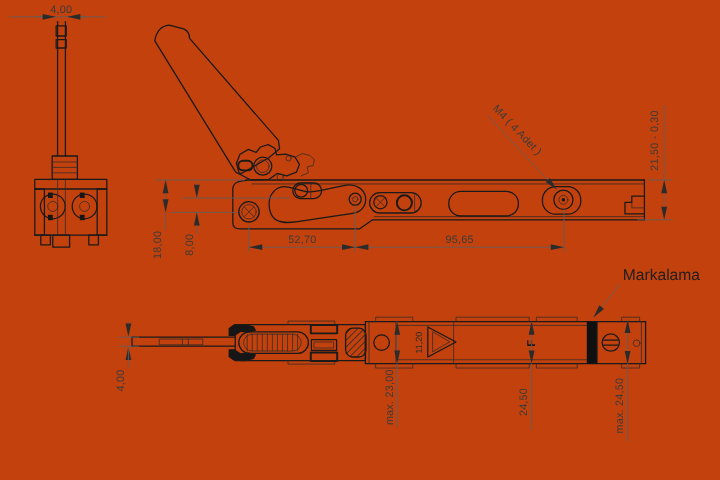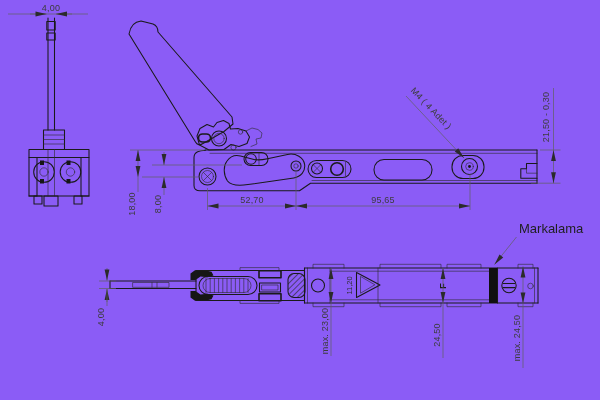--- a/index.html
+++ b/index.html
@@ -1,16 +1,16 @@
 <!DOCTYPE html>
 <html><head>
 <meta charset="utf-8">
 <style>
   html,body{margin:0;padding:0;background:#ffffff;}
-  #stage{position:relative;width:600px;height:400px;background:#8b5cf6;overflow:hidden;}
+  #stage{position:relative;width:600px;height:400px;background:#c2410c;overflow:hidden;}
   svg{position:absolute;left:0;top:0;}
   .obj{fill:none;stroke:#1a1a1a;stroke-width:1.05;stroke-linejoin:round;stroke-linecap:round;}
   .obj2{fill:none;stroke:#2a2a2a;stroke-width:0.6;stroke-linejoin:round;stroke-linecap:round;}
   .objT{fill:none;stroke:#1a1a1a;stroke-width:1.6;stroke-linejoin:round;}
   .dim{fill:none;stroke:#606060;stroke-width:0.7;}
   .fillD{fill:#161616;stroke:none;}
   .dimtxt{font-family:"Liberation Sans",sans-serif;font-size:9px;fill:#3c3c3c;letter-spacing:.2px;}
   .smalltxt{font-family:"Liberation Sans",sans-serif;font-size:7.5px;fill:#2e2e2e;}
   .stamptxt{font-family:"Liberation Sans",sans-serif;font-size:9.5px;font-weight:700;fill:#1a1a1a;}
   .lbltxt{font-family:"Liberation Sans",sans-serif;font-size:13px;fill:#1f1f1f;}

